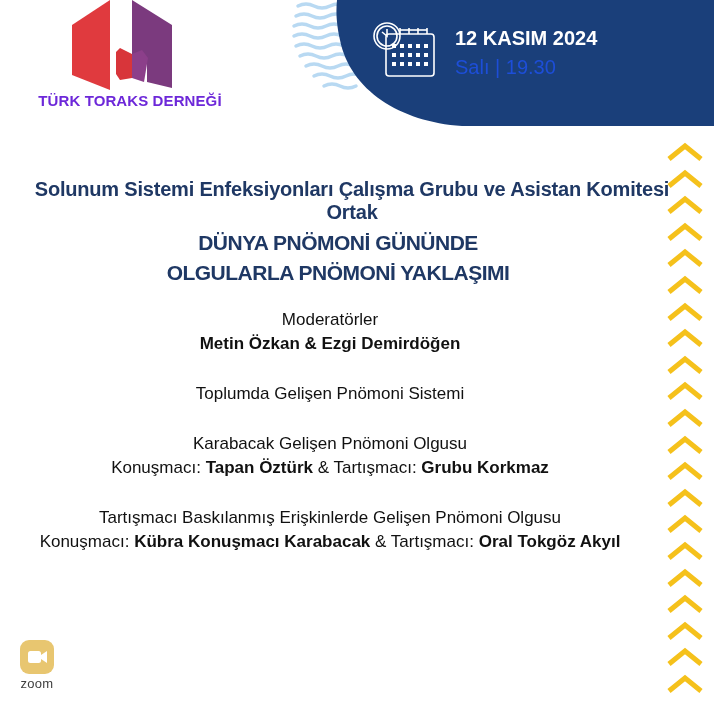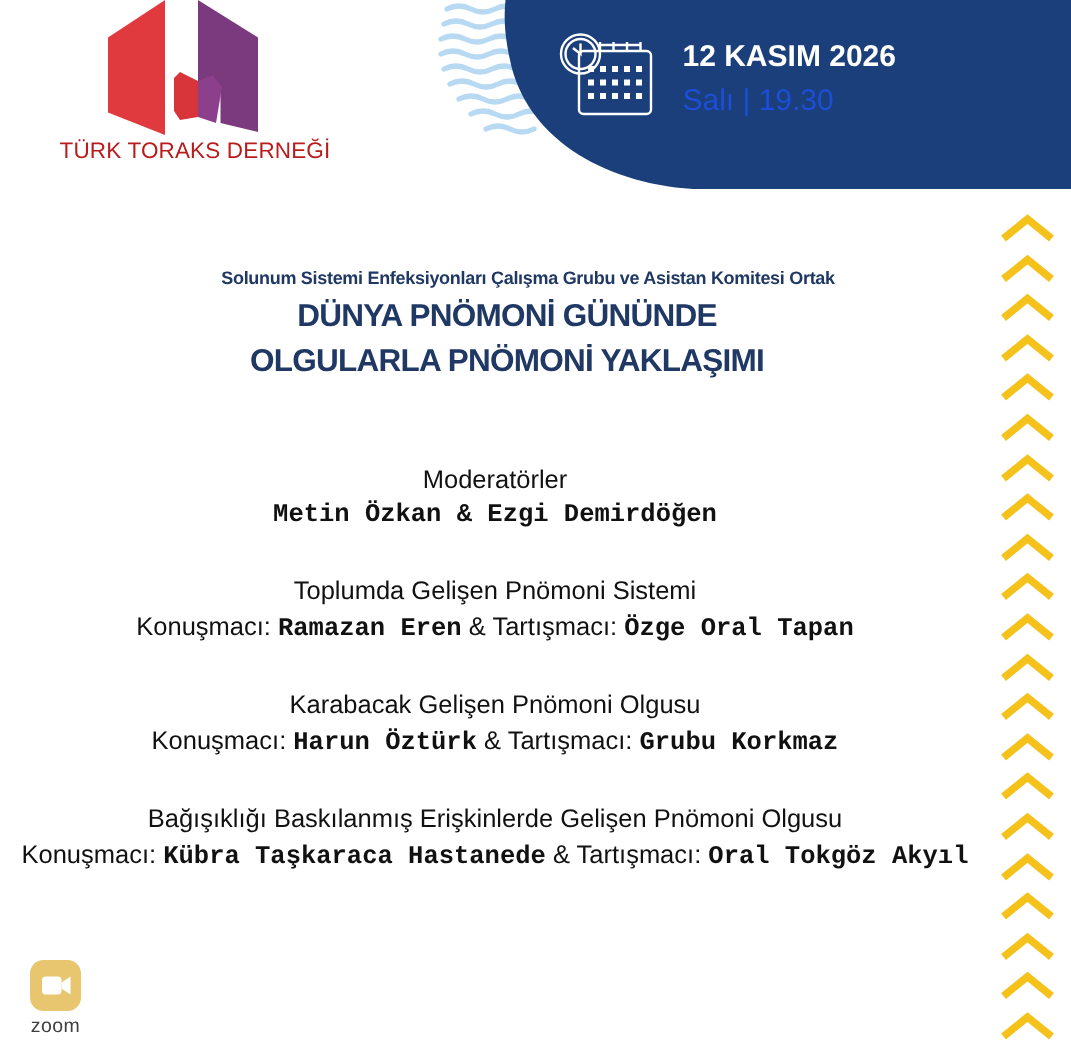--- a/index.html
+++ b/index.html
@@ -3,42 +3,42 @@
 <meta charset="utf-8">
 <style>
   * { box-sizing: border-box; margin: 0; padding: 0; }
   html, body { width: 714px; height: 702px; background: #ffffff; overflow: hidden; }
   body { position: relative; font-family: "Liberation Sans", "DejaVu Sans", sans-serif; color: #111; }
 
   
   .logo { position: absolute; left: 30px; top: 0; width: 200px; height: 115px; }
   .logo svg { position: absolute; left: 42px; top: 0; }
   .logo-text { position: absolute; left: 0; top: 92px; width: 200px; text-align: center;
-    font-weight: normal; font-size: 15px; color: #b91c1c; letter-spacing: 0.1px; }
+    font-weight: bold; font-size: 15px; color: #6d28d9; letter-spacing: 0.1px; }
 
   
   .waves { position: absolute; left: 280px; top: 0; }
   .date-panel { position: absolute; left: 0; top: 0; width: 714px; height: 130px; pointer-events: none; }
   .date-panel svg.bg { position: absolute; left: 0; top: 0; }
   .cal-icon { position: absolute; left: 372px; top: 20px; width: 66px; height: 60px; }
   .date-main { position: absolute; left: 455px; top: 27px; font-size: 20px; font-weight: bold; color: #ffffff; }
   .date-sub  { position: absolute; left: 455px; top: 56px; font-size: 20px; color: #1d4ed8; }
 
   
   .title-block { position: absolute; left: 0; top: 178px; width: 684px; text-align: center; color: #1f3864; }
-  .subtitle { font-size: 12px; font-weight: bold; letter-spacing: -0.2px; margin-left: 20px; }
+  .subtitle { font-size: 20px; font-weight: bold; letter-spacing: -0.2px; margin-left: 20px; }
   .title-line { font-size: 21px; font-weight: bold; letter-spacing: -0.5px; line-height: 30px; }
   .title-line.l1 { margin-top: 4px; margin-left: -8px; }
   .title-line.l2 { margin-left: -8px; }
 
   
   .program { position: absolute; left: 0; top: 308px; width: 660px; text-align: center; font-size: 17px; color: #111; }
   .sec { margin-bottom: 26px; }
   .line { line-height: 24px; white-space: nowrap; }
-  .b { font-weight: bold; font-family: Liberation Mono, monospace; }
+  .b { font-weight: bold; }
 
   
   .chevrons { position: absolute; left: 666px; top: 142px; width: 40px; }
   .chev { display: block; width: 38px; height: 26.6px; }
 
   
   .zoom-logo { position: absolute; left: 14px; top: 640px; width: 46px; height: 56px; text-align: center; }
   .zoom-box { width: 34px; height: 34px; margin: 0 auto; border-radius: 9px; background: #e8c670;
     position: relative; }
   .zoom-text { font-size: 13px; color: #404040; margin-top: 2px; letter-spacing: 0.3px; }
@@ -97,54 +97,51 @@
         <rect x="36" y="33" width="4" height="4"></rect>
         <rect x="44" y="33" width="4" height="4"></rect>
         <rect x="52" y="33" width="4" height="4"></rect>
       <rect x="20" y="42" width="4" height="4"></rect>
         <rect x="28" y="42" width="4" height="4"></rect>
         <rect x="36" y="42" width="4" height="4"></rect>
         <rect x="44" y="42" width="4" height="4"></rect>
         <rect x="52" y="42" width="4" height="4"></rect>
     </g>
   </svg>
-  <div class="date-main">12 KASIM 2026</div>
+  <div class="date-main">12 KASIM 2024</div>
   <div class="date-sub">Salı | 19.30</div>
 </div>
 
 <div class="title-block">
   <div class="subtitle">Solunum Sistemi Enfeksiyonları Çalışma Grubu ve Asistan Komitesi Ortak</div>
   <div class="title-line l1">DÜNYA PNÖMONİ GÜNÜNDE</div>
   <div class="title-line l2">OLGULARLA PNÖMONİ YAKLAŞIMI</div>
 </div>
 
 <div class="program">
   <div class="sec">
     <div class="line">Moderatörler</div>
     <div class="line b">Metin Özkan &amp; Ezgi Demirdöğen</div>
   </div>
 
   <div class="sec">
     <div class="line">Toplumda Gelişen Pnömoni Sistemi</div>
-    <div class="line">
-      <span>Konuşmacı: </span><span class="b">Ramazan  Eren</span><span> &amp; </span><span>Tartışmacı: </span><span class="b">Özge Oral Tapan</span>
-    </div>
   </div>
 
   <div class="sec">
     <div class="line">Karabacak Gelişen Pnömoni Olgusu</div>
     <div class="line">
-      <span>Konuşmacı: </span><span class="b">Harun  Öztürk</span><span> &amp; </span><span>Tartışmacı: </span><span class="b">Grubu Korkmaz</span>
+      <span>Konuşmacı: </span><span class="b">Tapan  Öztürk</span><span> &amp; </span><span>Tartışmacı: </span><span class="b">Grubu Korkmaz</span>
     </div>
   </div>
 
   <div class="sec">
-    <div class="line">Bağışıklığı Baskılanmış Erişkinlerde Gelişen Pnömoni Olgusu</div>
+    <div class="line">Tartışmacı Baskılanmış Erişkinlerde Gelişen Pnömoni Olgusu</div>
     <div class="line">
-      <span>Konuşmacı: </span><span class="b">Kübra Taşkaraca  Hastanede</span><span> &amp; </span><span>Tartışmacı: </span><span class="b">Oral Tokgöz Akyıl</span>
+      <span>Konuşmacı: </span><span class="b">Kübra Konuşmacı  Karabacak</span><span> &amp; </span><span>Tartışmacı: </span><span class="b">Oral Tokgöz Akyıl</span>
     </div>
   </div>
 </div>
 
 <div class="chevrons" id="chevrons">
     <svg class="chev" viewBox="0 0 38 26.6">
       <polyline points="3,17 19,4 35,17" fill="none" stroke="#f5c11b" stroke-width="5" stroke-linecap="butt" stroke-linejoin="miter"></polyline>
     </svg>
     <svg class="chev" viewBox="0 0 38 26.6">
       <polyline points="3,17 19,4 35,17" fill="none" stroke="#f5c11b" stroke-width="5" stroke-linecap="butt" stroke-linejoin="miter"></polyline>

